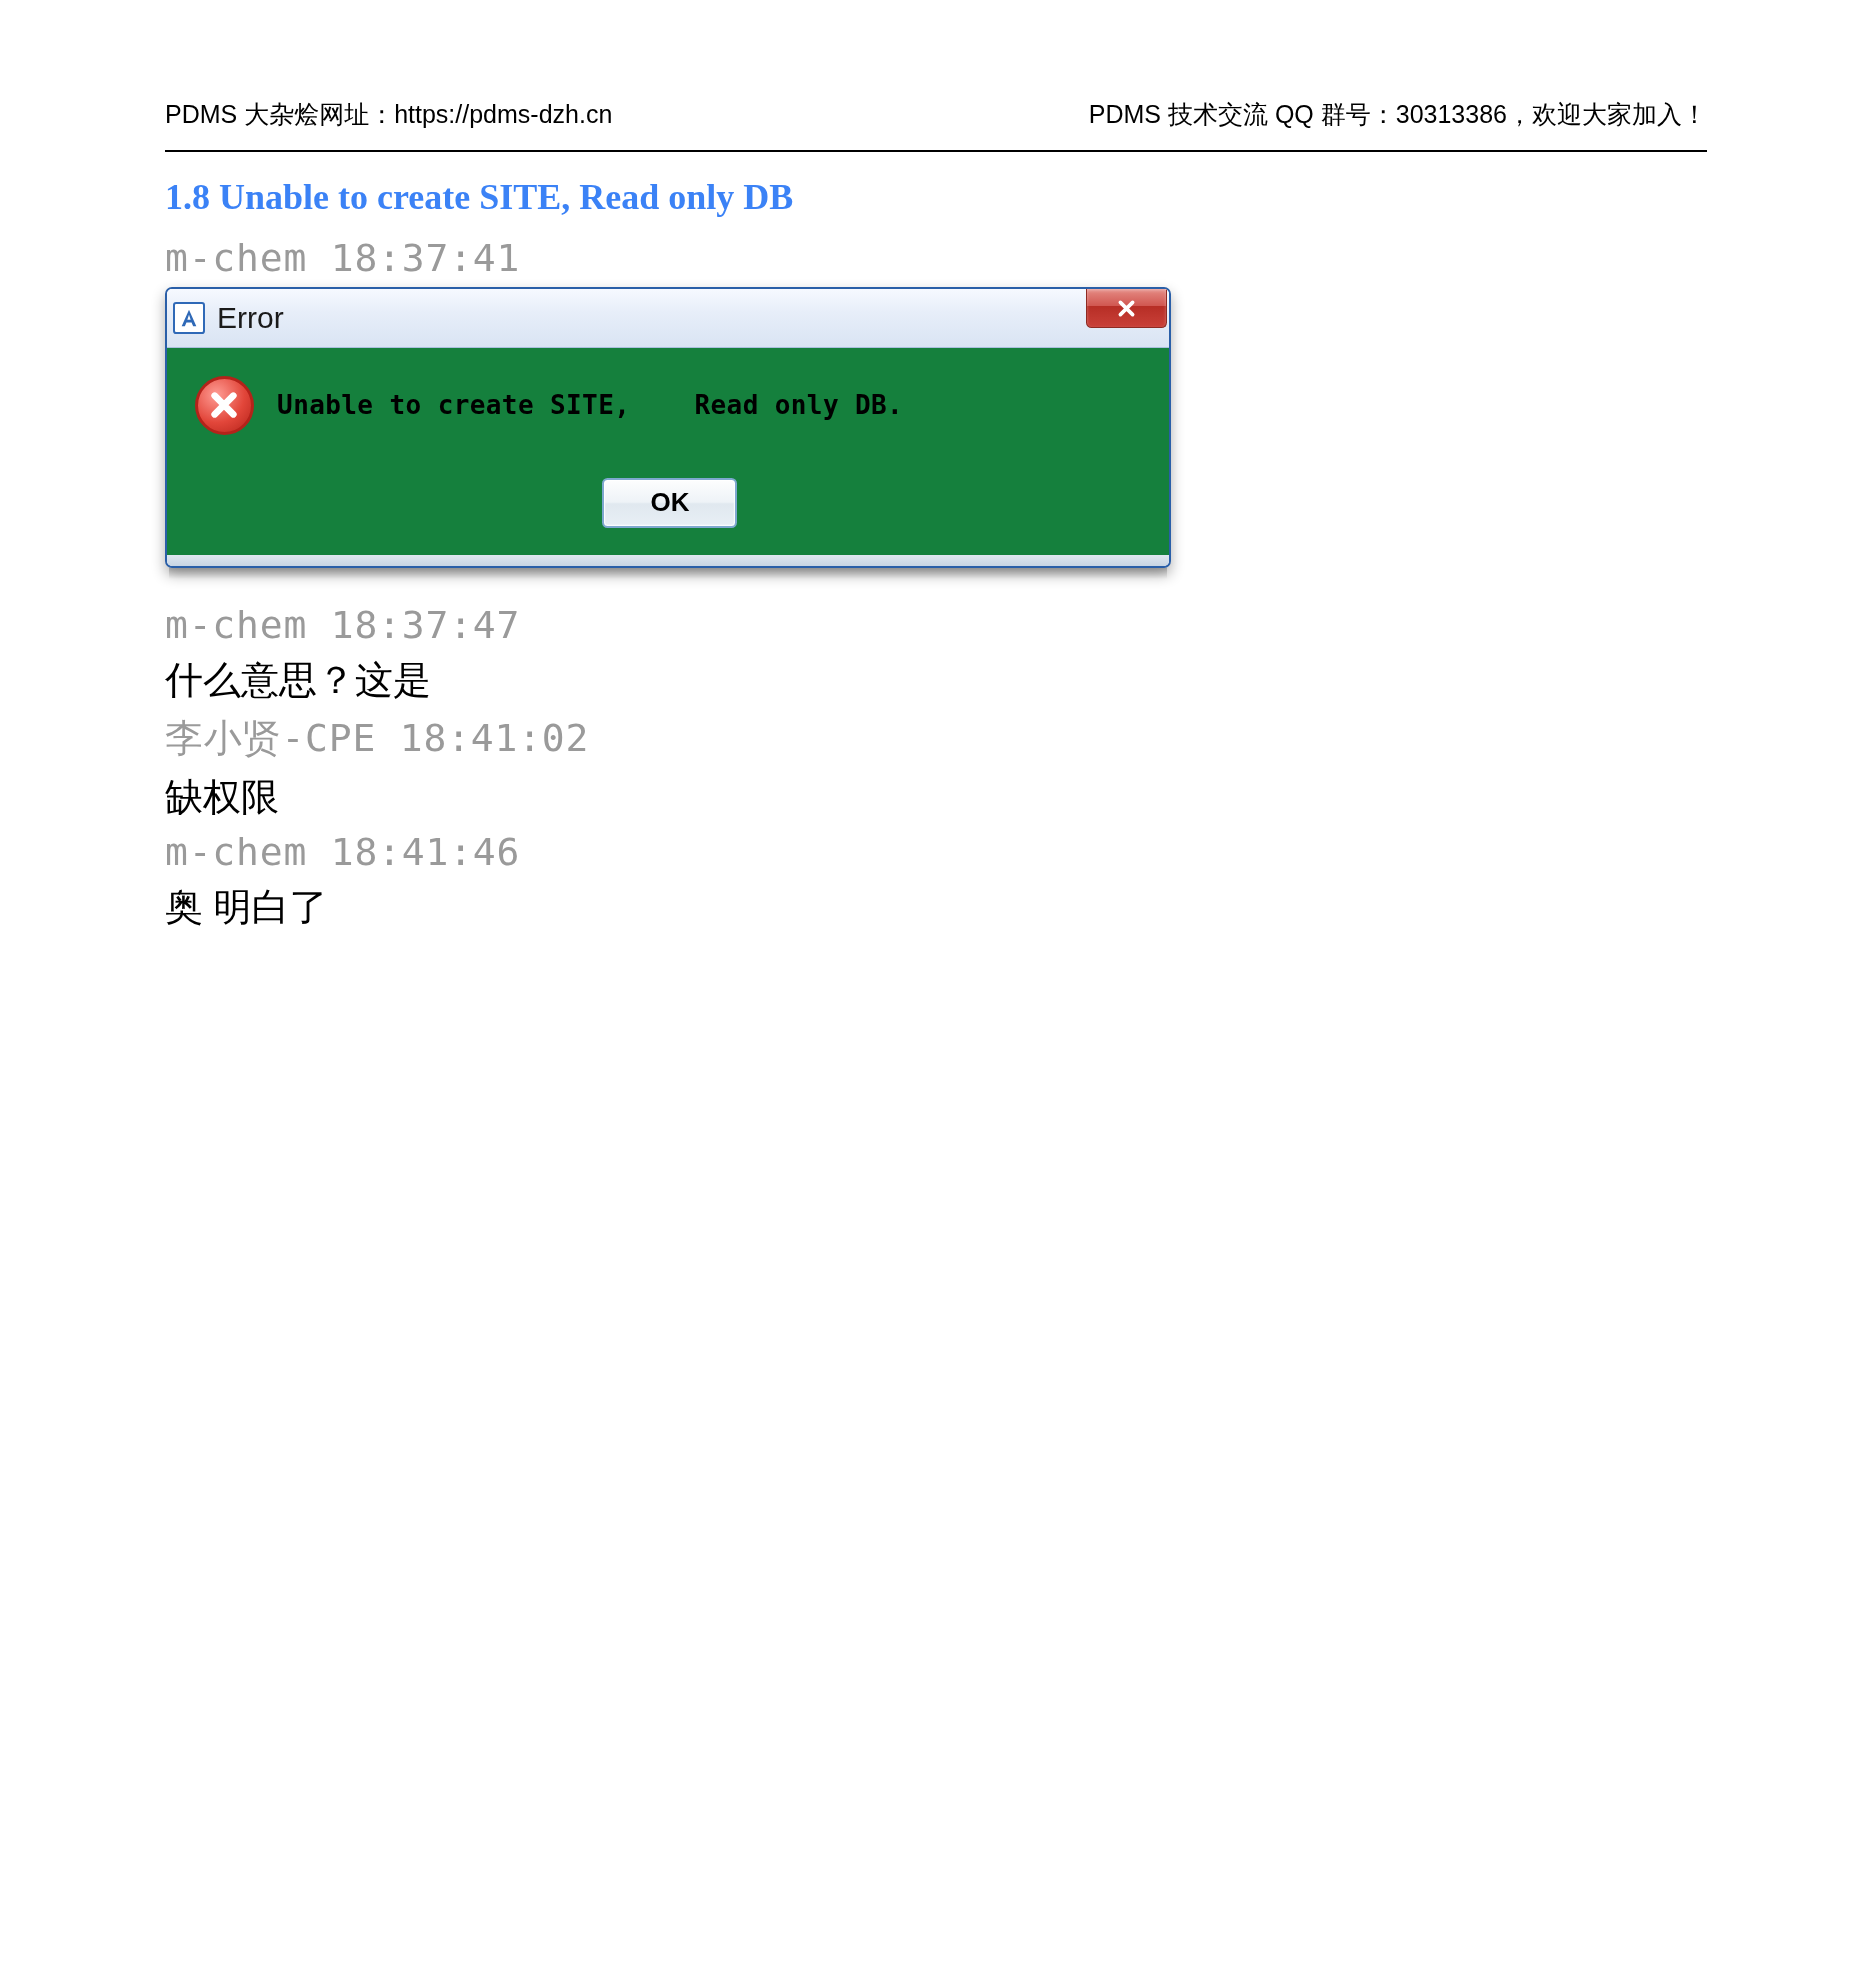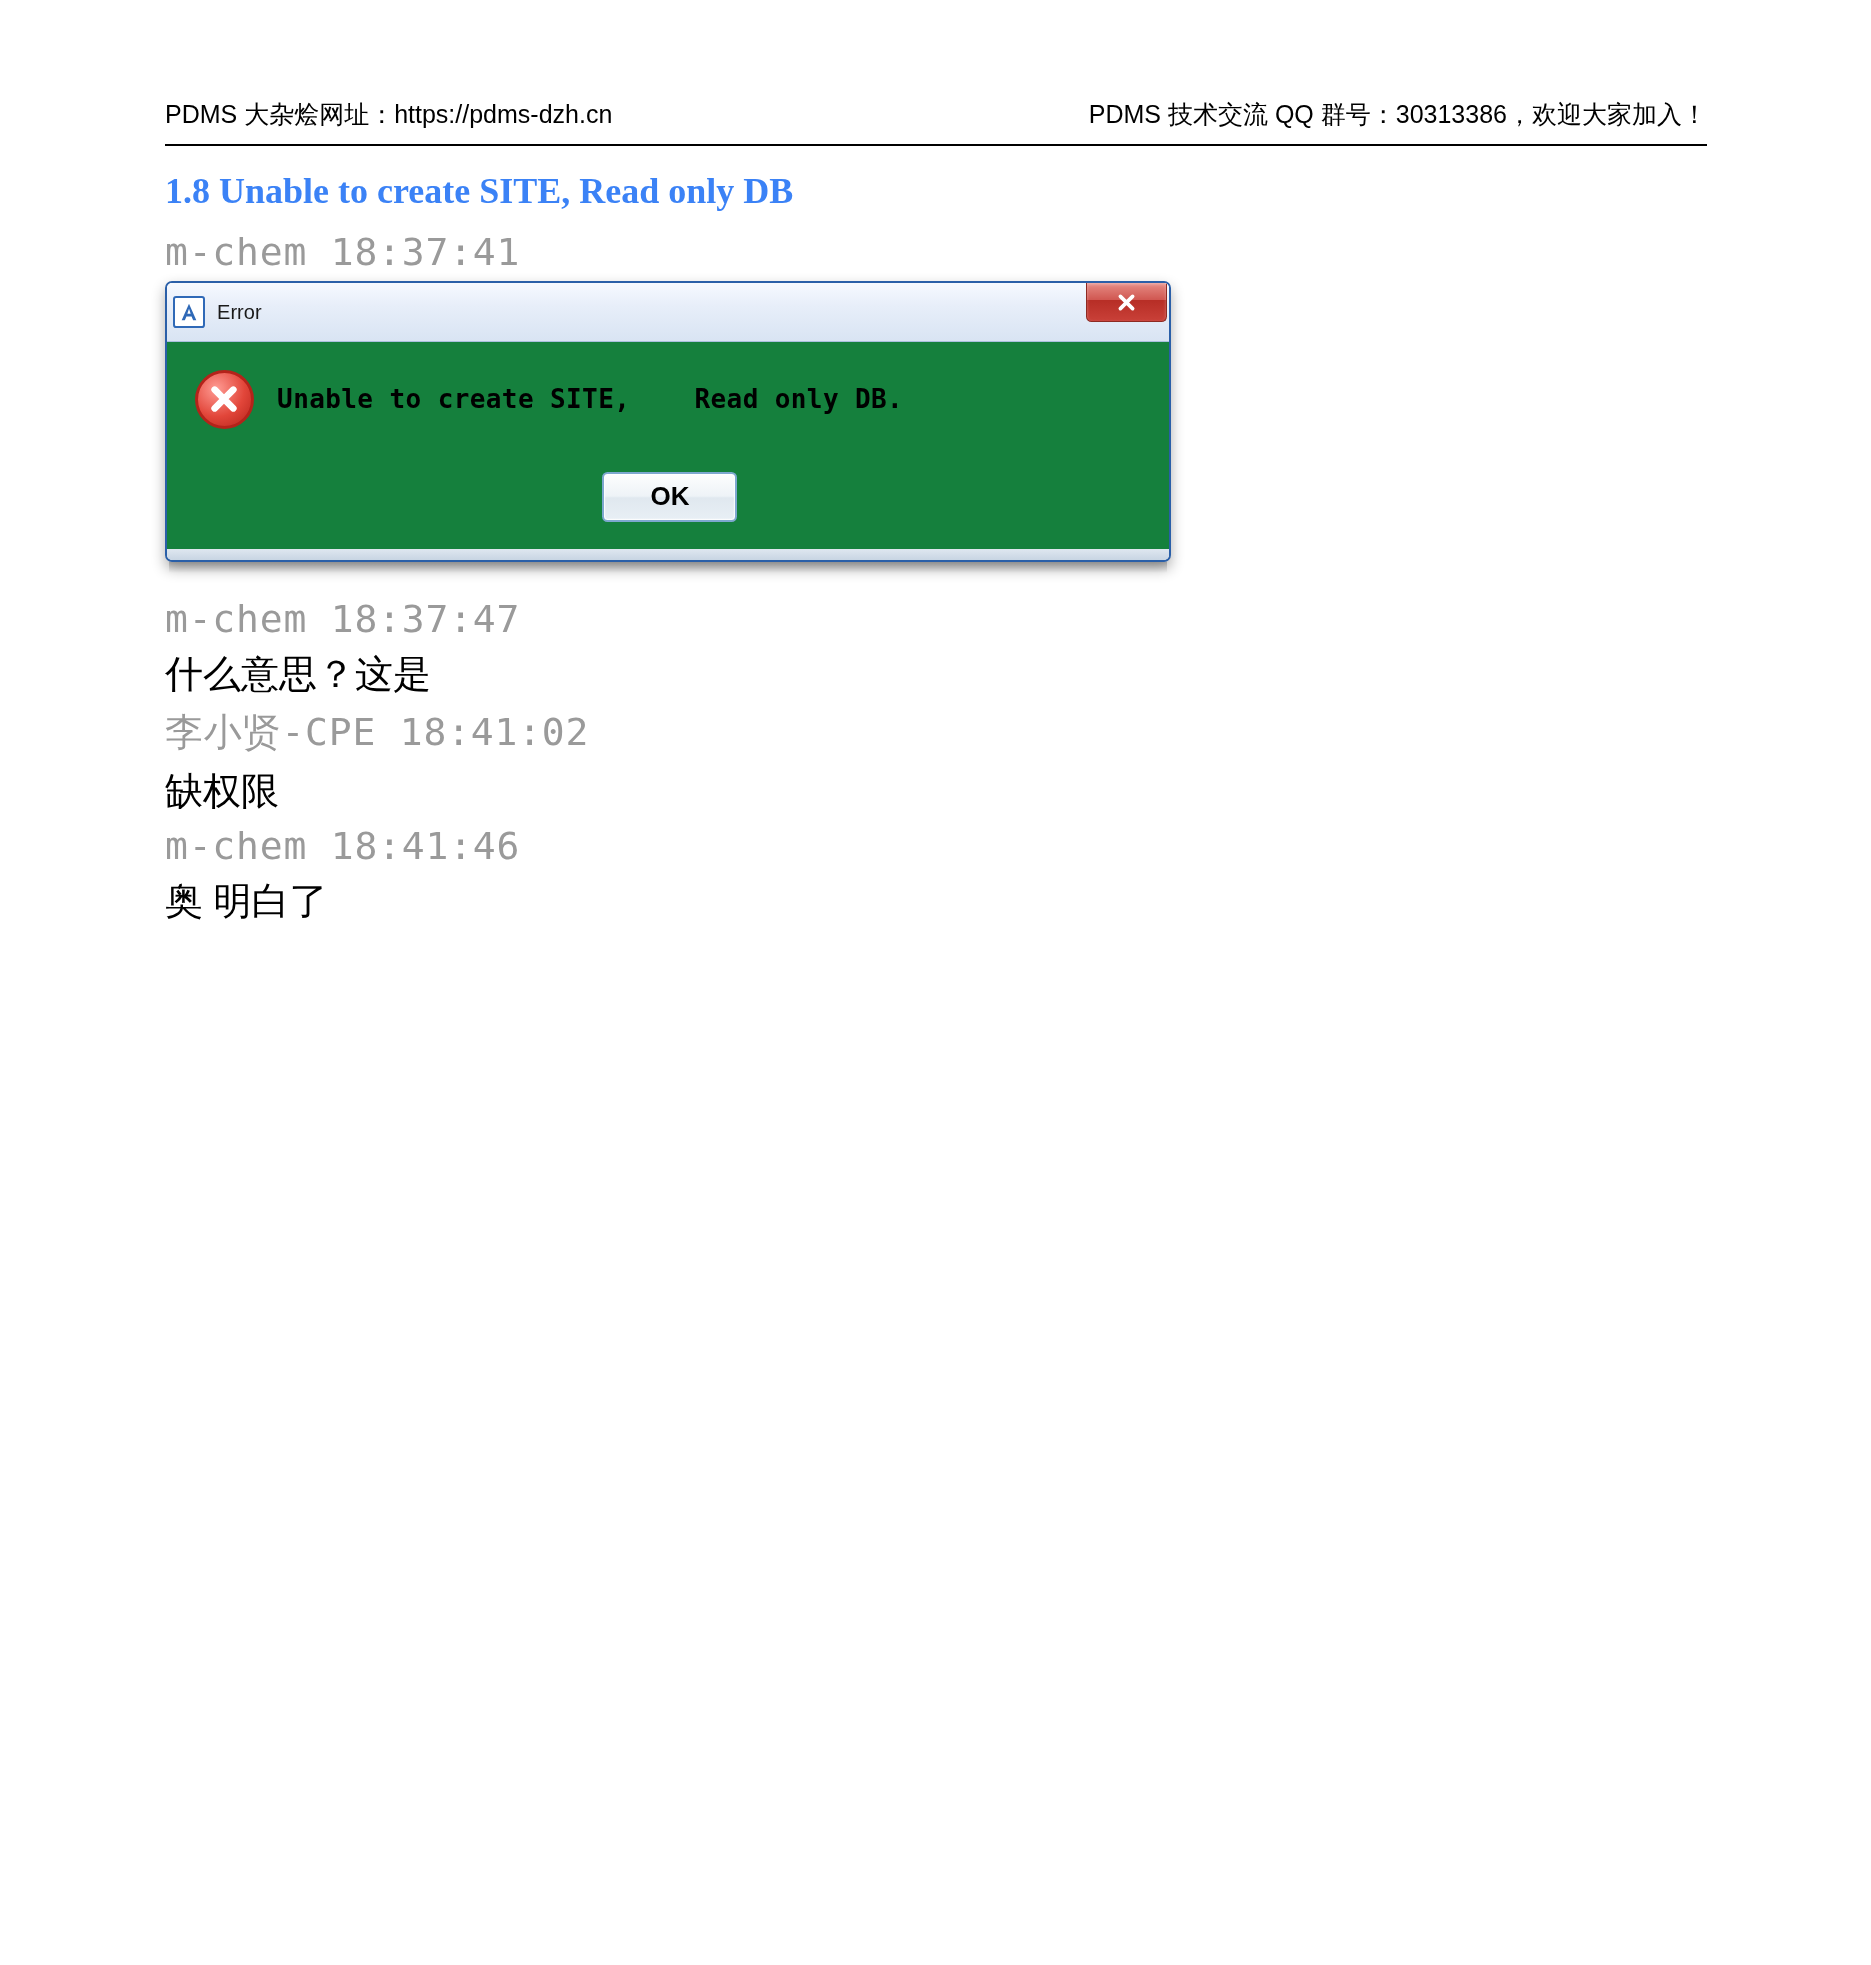--- a/index.html
+++ b/index.html
@@ -15,21 +15,21 @@
     position: relative;
     padding: 98px 165px 79px 165px;
   }
   .header-row {
     display: flex;
     justify-content: space-between;
     align-items: baseline;
     font-size: 25px;
     color: #000;
     border-bottom: 2.4px solid #000;
-    padding-bottom: 13px;
+    padding-bottom: 19px;
     margin-bottom: 23.6px;
   }
   .header-left, .header-right { white-space: nowrap; }
   .heading {
     font-size: 36px;
     font-weight: bold;
     font-family: "Times New Roman", "SimSun", serif;
     color: #3b82f6;
     margin-bottom: 18px;
   }
@@ -77,21 +77,21 @@
     background: #ffffff;
     position: relative;
     display: flex;
     align-items: center;
     justify-content: center;
     margin-right: 11.8px;
   }
   .app-icon svg { width: 22px; height: 22px; }
   .dialog-title-text {
     font-family: "Segoe UI", Arial, sans-serif;
-    font-size: 20px;
+    font-size: 30px;
     color: #1a1a1a;
     flex: 1;
   }
   .close-btn {
     width: 81px;
     height: 39px;
     margin-top: -19.7px;
     margin-right: -3.9px;
     background: linear-gradient(#e58b84 0%, #d05650 45%, #b72e26 46%, #c94038 100%);
     border: 1.6px solid #8e2a22;

